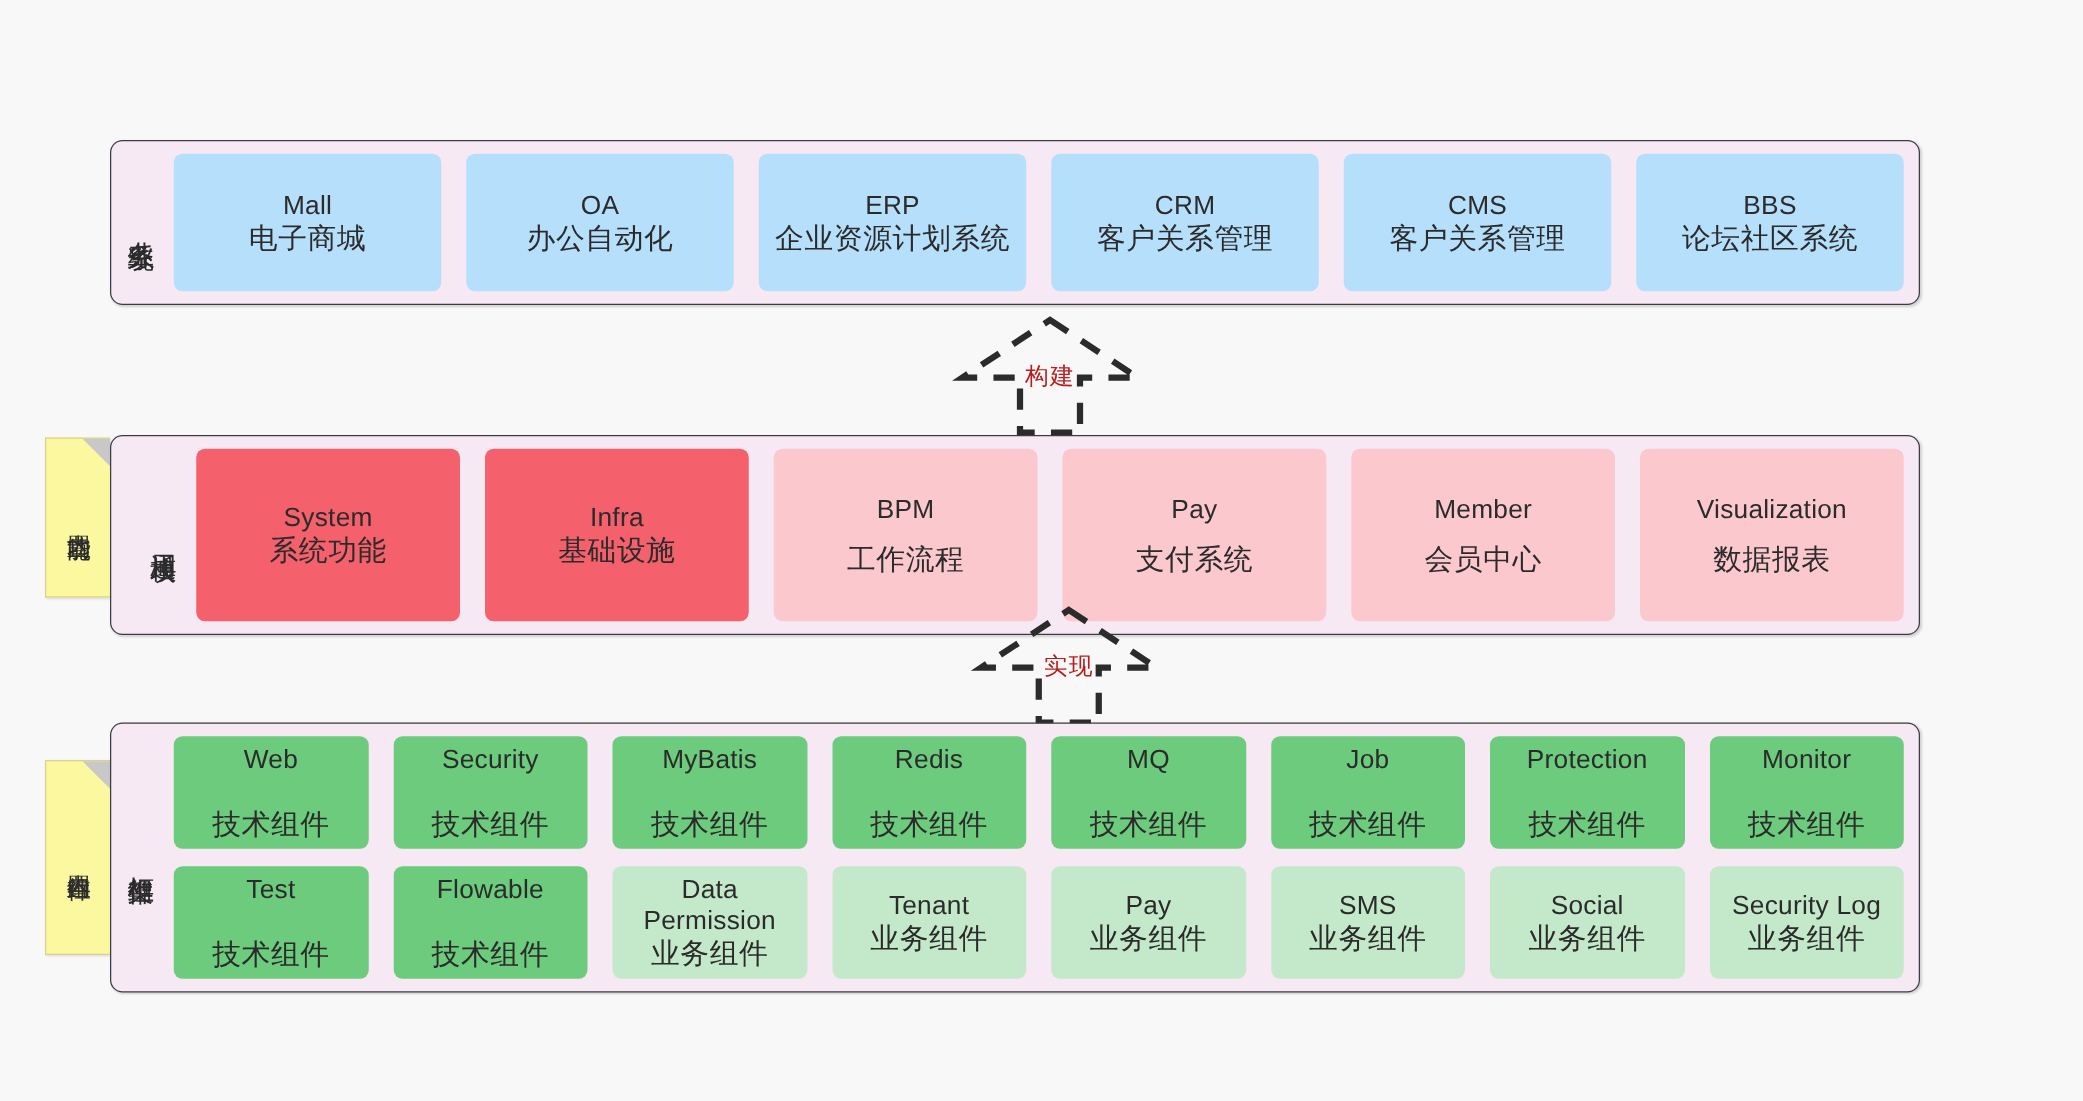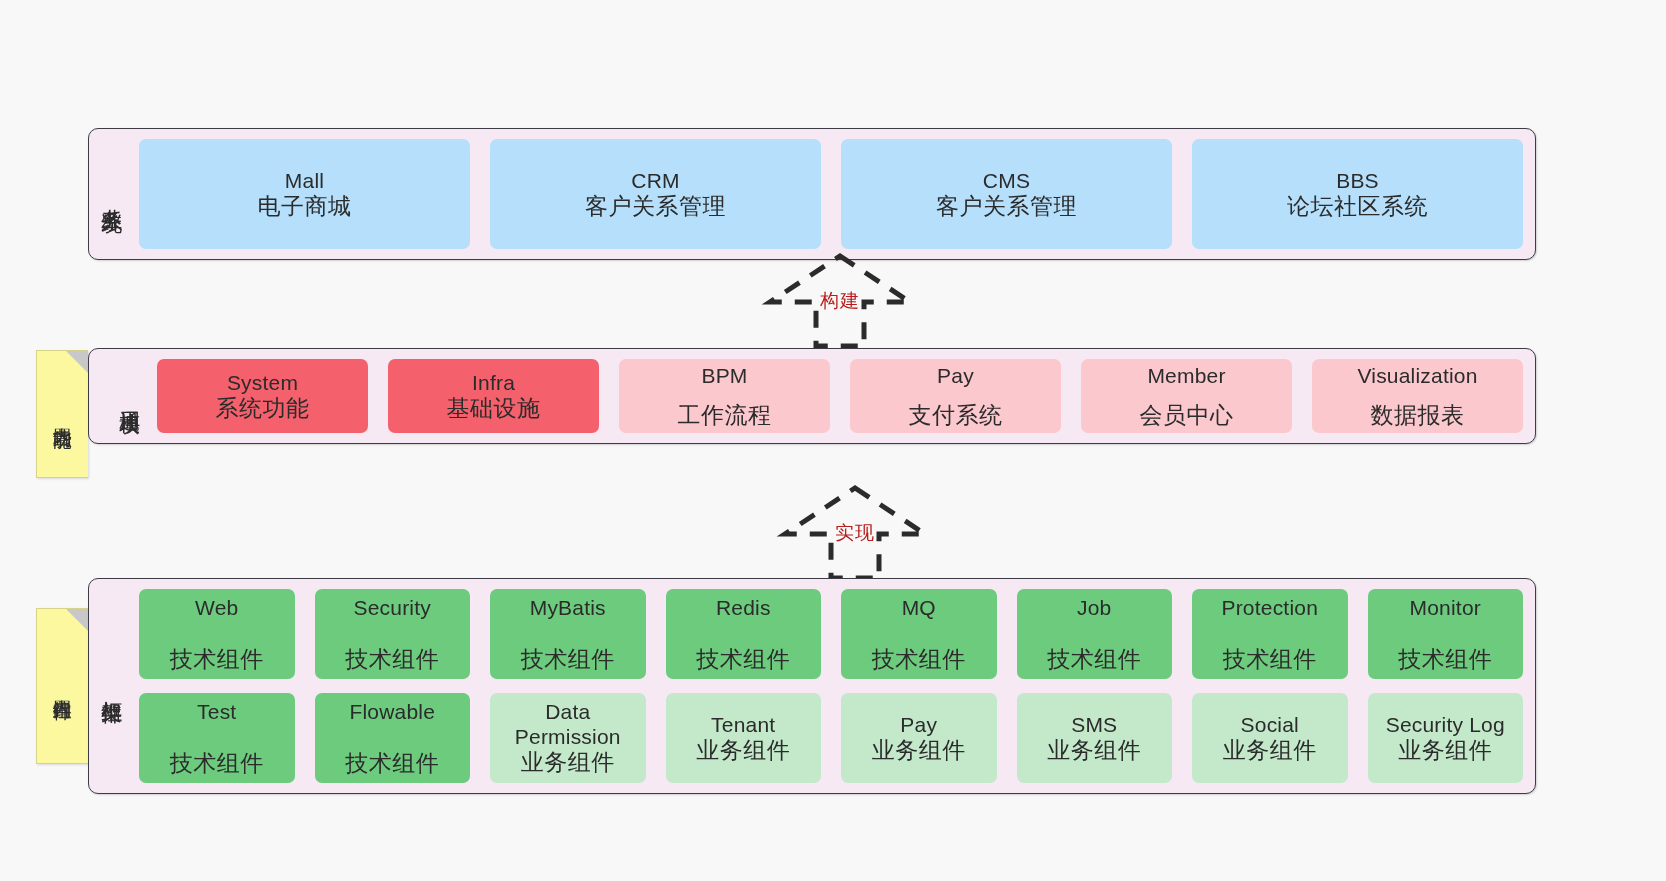--- a/index.html
+++ b/index.html
@@ -76,22 +76,22 @@
   }
 
   
   .c-blue       { background: #b5dffb; }
   .c-red        { background: #f4606c; }
   .c-pink       { background: #fbc8ce; gap: 14px; }
   .c-green      { background: #6ccb7d; gap: 26px; }
   .c-lightgreen { background: #c3e9ca; }
 
   
-  #panel-business { left: 88px;  top: 128px; width: 1448px; height: 132px; }
-  #panel-modules  { left: 88px;  top: 348px; width: 1448px; height: 96px; padding-left: 18px; }
+  #panel-business { left: 88px;  top: 112px; width: 1448px; height: 132px; }
+  #panel-modules  { left: 88px;  top: 348px; width: 1448px; height: 160px; padding-left: 18px; }
   #panel-framework{ left: 88px;  top: 578px; width: 1448px; height: 216px; }
 
   
   .sticky {
     position: absolute;
     width: 52px;
     background: #fbf8a0;
     border: 1px solid #d8d38a;
     border-right: none;
     box-sizing: border-box;
@@ -145,20 +145,28 @@
 
 <div class="panel" id="panel-business">
   <div class="panel-title">业务系统</div>
   <div class="panel-body">
     <div class="row">
       <div class="card c-blue">
         <span class="en">Mall</span>
         <span class="cn">电子商城</span>
       </div>
       <div class="card c-blue">
+        <span class="en">OA</span>
+        <span class="cn">办公自动化</span>
+      </div>
+      <div class="card c-blue">
+        <span class="en">ERP</span>
+        <span class="cn">企业资源计划系统</span>
+      </div>
+      <div class="card c-blue">
         <span class="en">CRM</span>
         <span class="cn">客户关系管理</span>
       </div>
       <div class="card c-blue">
         <span class="en">CMS</span>
         <span class="cn">客户关系管理</span>
       </div>
       <div class="card c-blue">
         <span class="en">BBS</span>
         <span class="cn">论坛社区系统</span>

